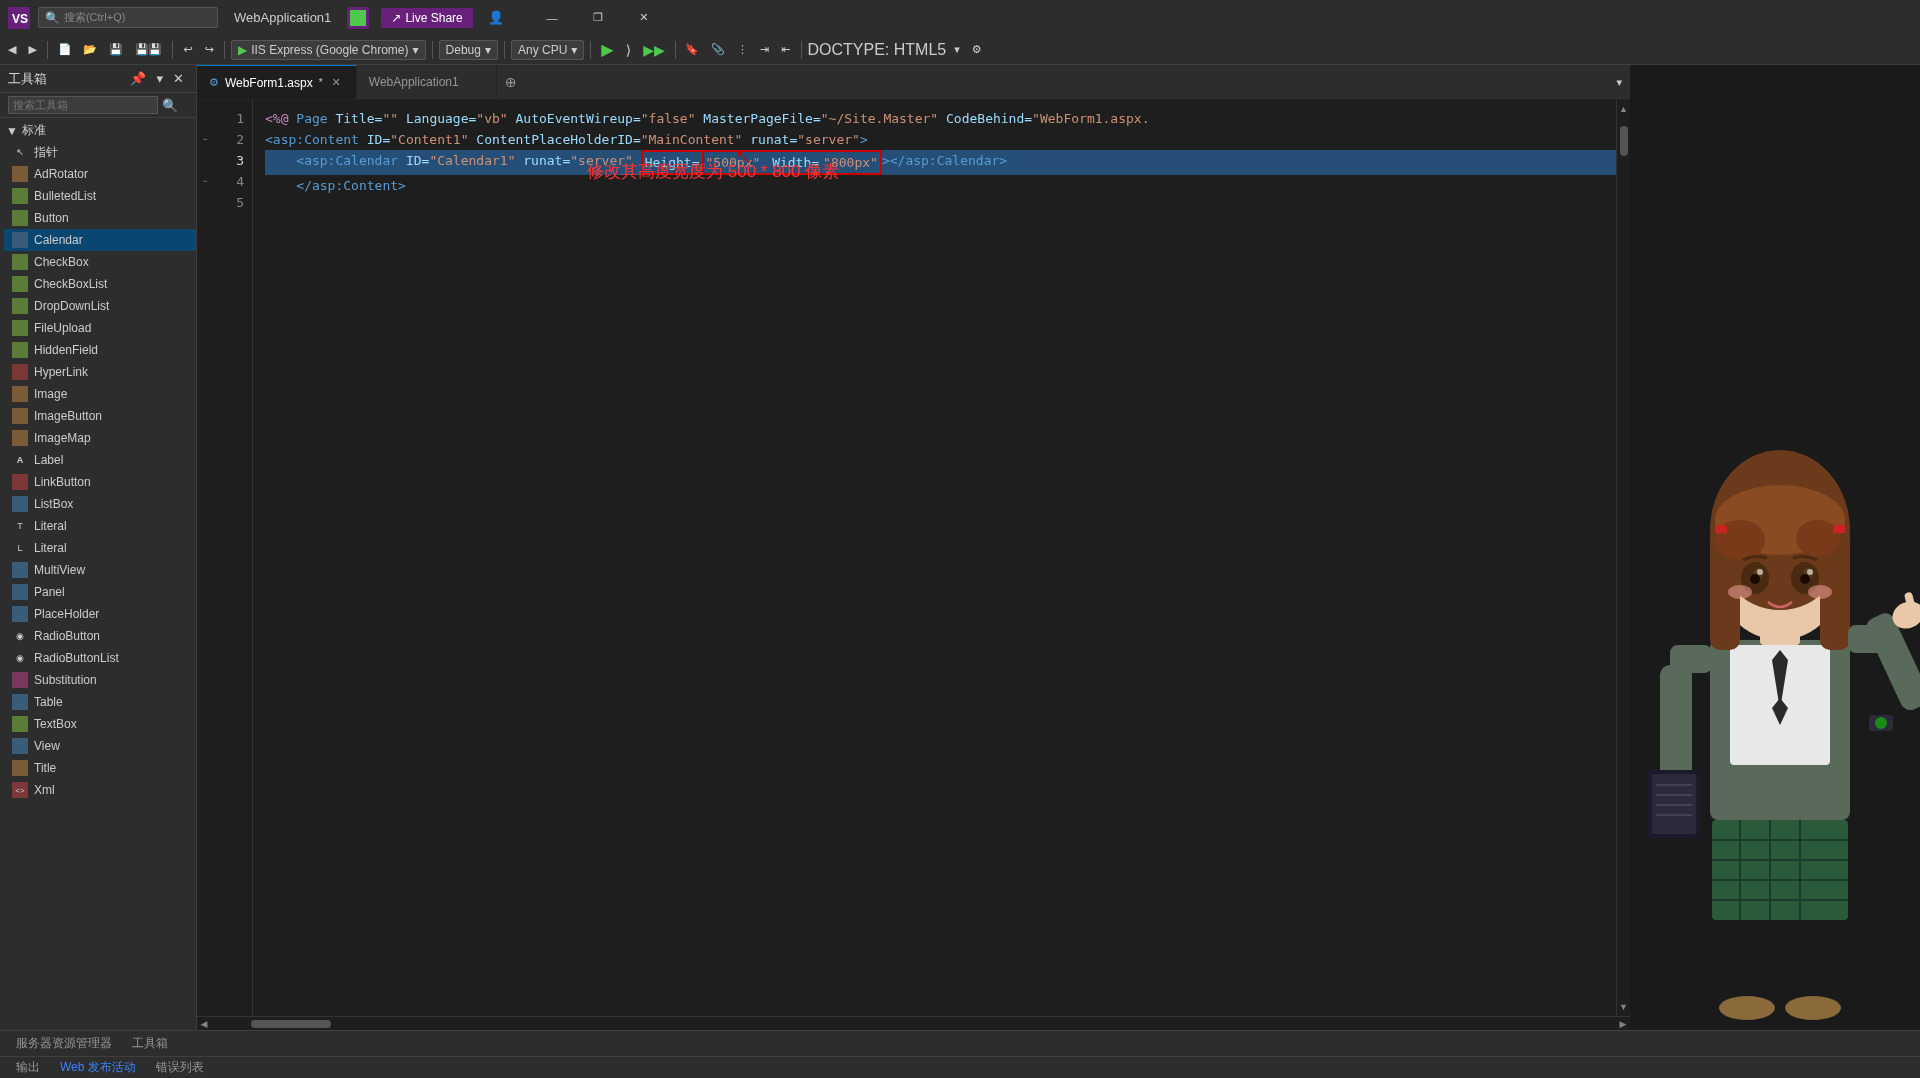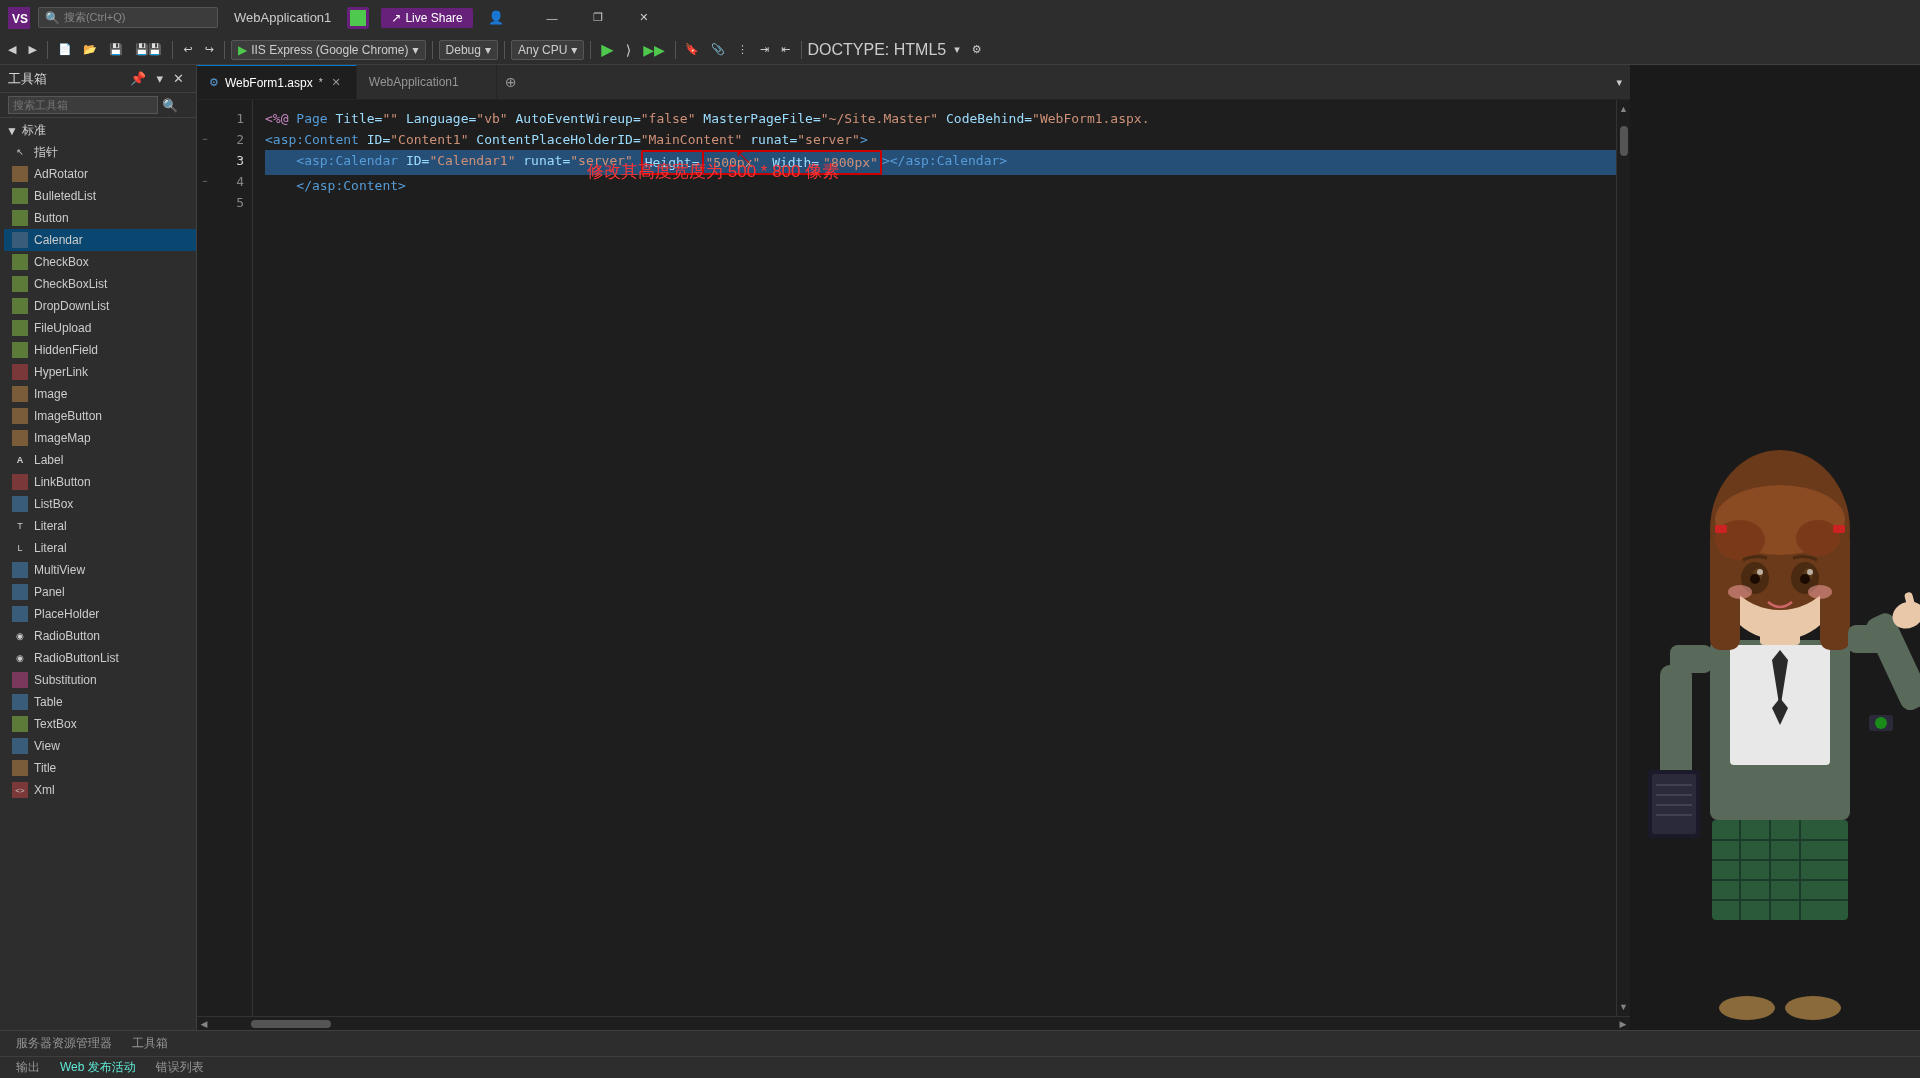--- a/index.html
+++ b/index.html
@@ -831,15 +831,15 @@
 
 </div>
 
 <div style="display:flex; align-items:center; height:26px; background:#2d2d2d; border-top:1px solid #3f3f3f; padding:0 8px; gap:4px;">
   <span style="font-size:12px; color:#969696; padding:2px 8px; cursor:pointer;">服务器资源管理器</span>
   <span style="font-size:12px; color:#969696; padding:2px 8px; cursor:pointer;">工具箱</span>
 </div>
 
 <div style="display:flex; align-items:center; height:22px; background:#2d2d2d; border-top:1px solid #3f3f3f; padding:0 8px; gap:4px;">
   <span style="font-size:12px; color:#969696; padding:2px 8px; cursor:pointer;">输出</span>
-  <span style="font-size:12px; color:#5eead4; padding:2px 8px; cursor:pointer;">Web 发布活动</span>
+  <span style="font-size:12px; color:#3b82f6; padding:2px 8px; cursor:pointer;">Web 发布活动</span>
   <span style="font-size:12px; color:#969696; padding:2px 8px; cursor:pointer;">错误列表</span>
 </div>
 
 </body></html>

